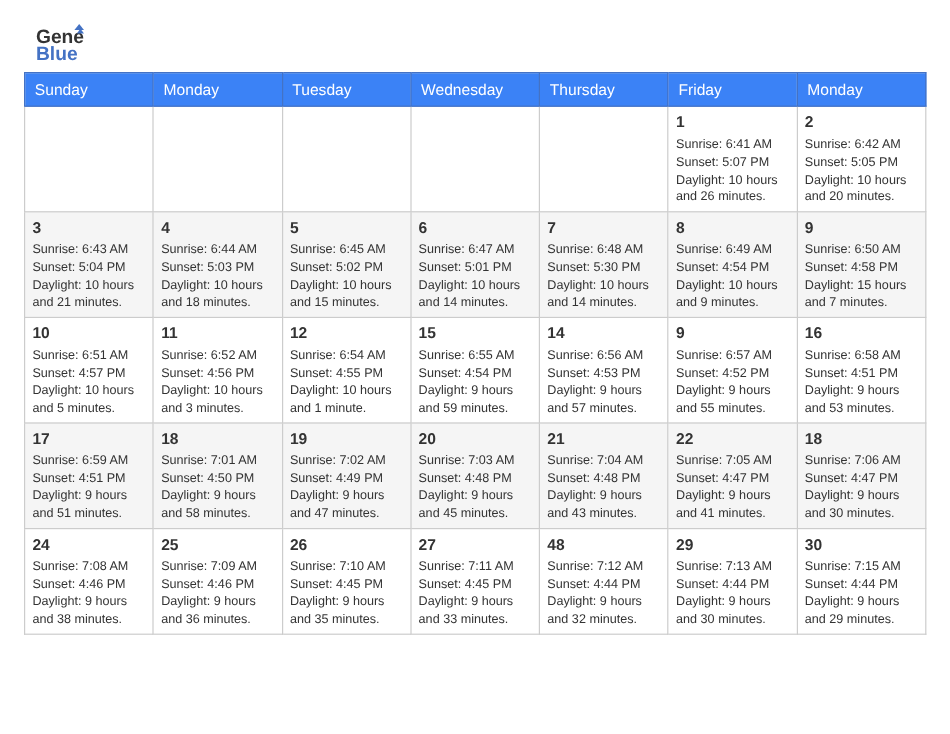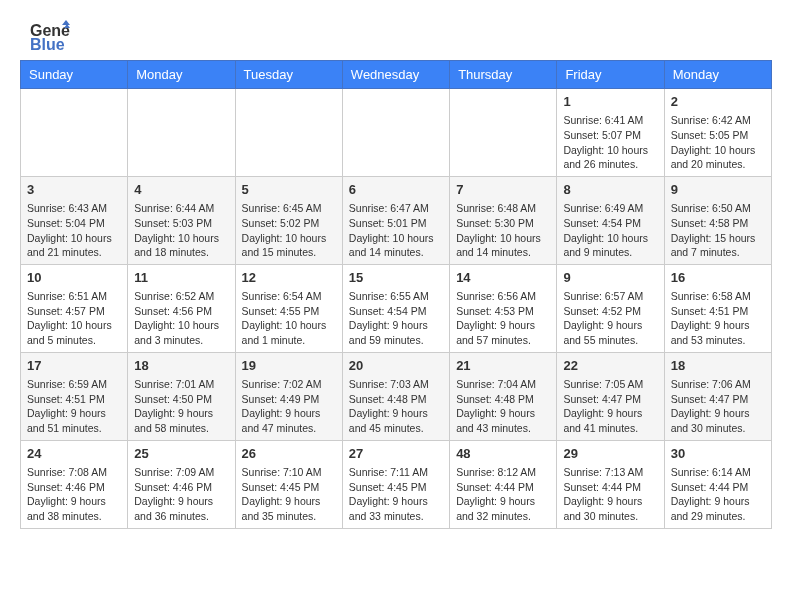--- a/index.html
+++ b/index.html
@@ -225,31 +225,31 @@
           <div class="day-info">Daylight: 9 hours and 35 minutes.</div>
         </td>
         <td>
           <span class="day-num">27</span>
           <div class="day-info">Sunrise: 7:11 AM</div>
           <div class="day-info">Sunset: 4:45 PM</div>
           <div class="day-info">Daylight: 9 hours and 33 minutes.</div>
         </td>
         <td>
           <span class="day-num">48</span>
-          <div class="day-info">Sunrise: 8:12 AM</div>
+          <div class="day-info">Sunrise: 7:12 AM</div>
           <div class="day-info">Sunset: 4:44 PM</div>
           <div class="day-info">Daylight: 9 hours and 32 minutes.</div>
         </td>
         <td>
           <span class="day-num">29</span>
           <div class="day-info">Sunrise: 7:13 AM</div>
           <div class="day-info">Sunset: 4:44 PM</div>
           <div class="day-info">Daylight: 9 hours and 30 minutes.</div>
         </td>
         <td>
           <span class="day-num">30</span>
-          <div class="day-info">Sunrise: 6:14 AM</div>
+          <div class="day-info">Sunrise: 7:15 AM</div>
           <div class="day-info">Sunset: 4:44 PM</div>
           <div class="day-info">Daylight: 9 hours and 29 minutes.</div>
         </td>
       </tr>
     </tbody>
 </table>
 
 </body></html>

